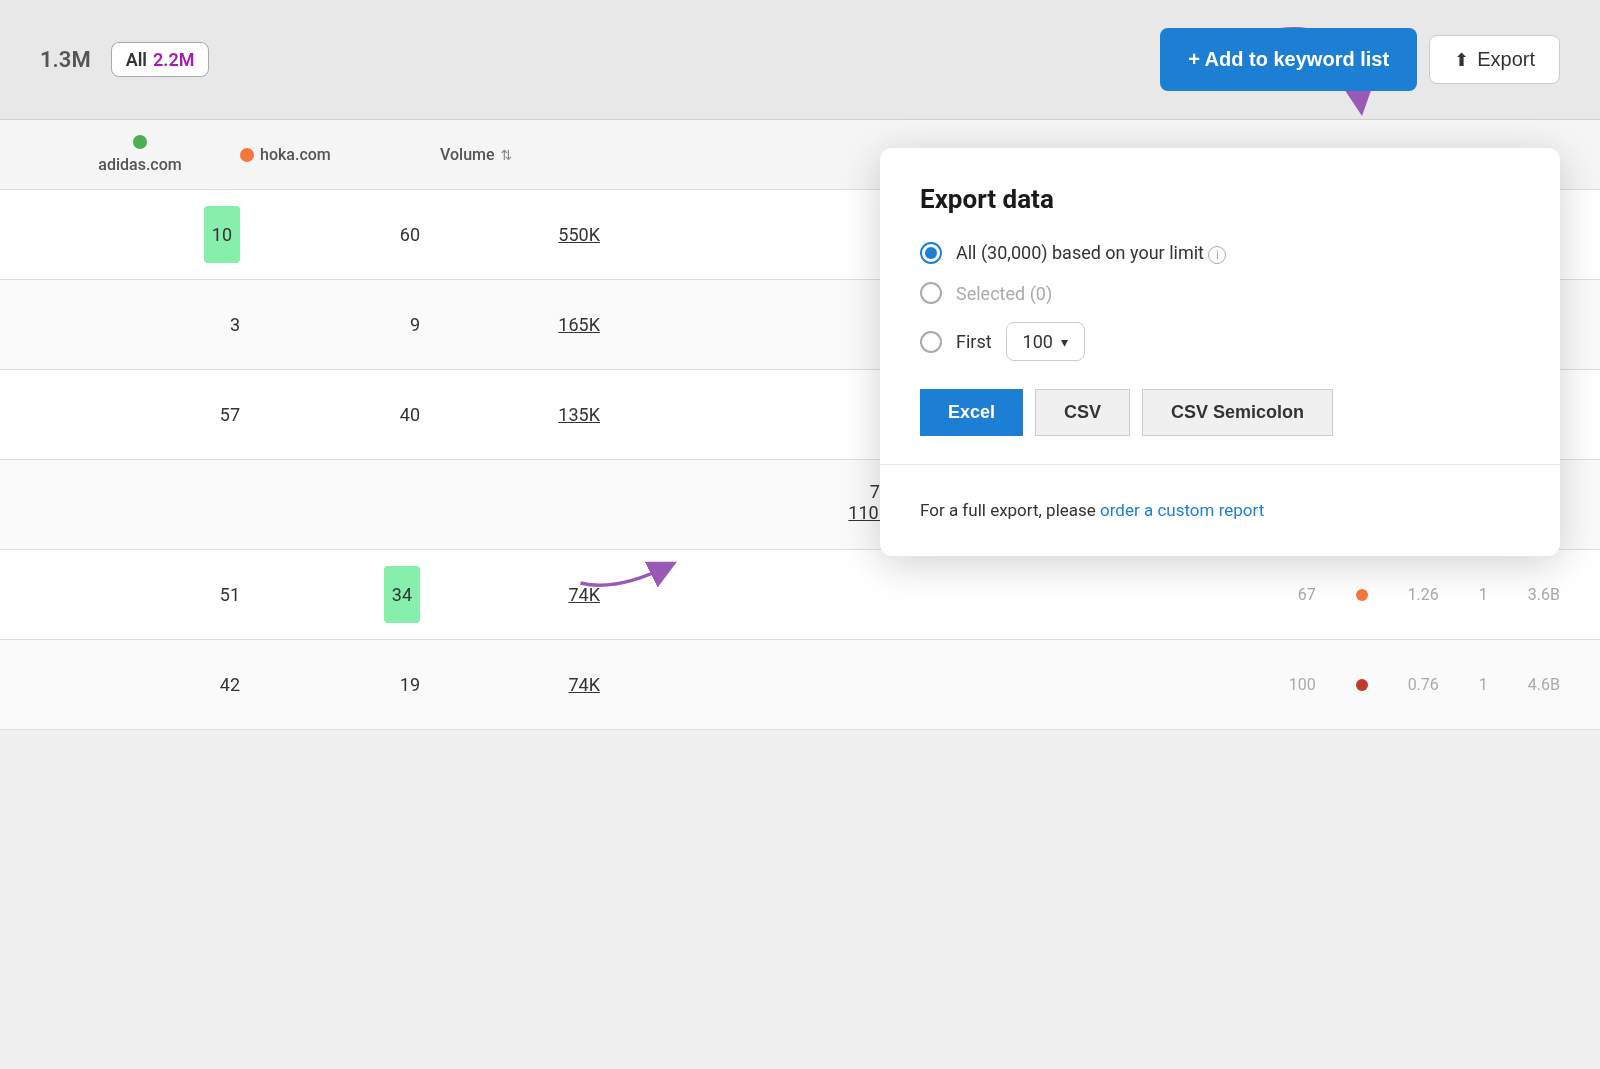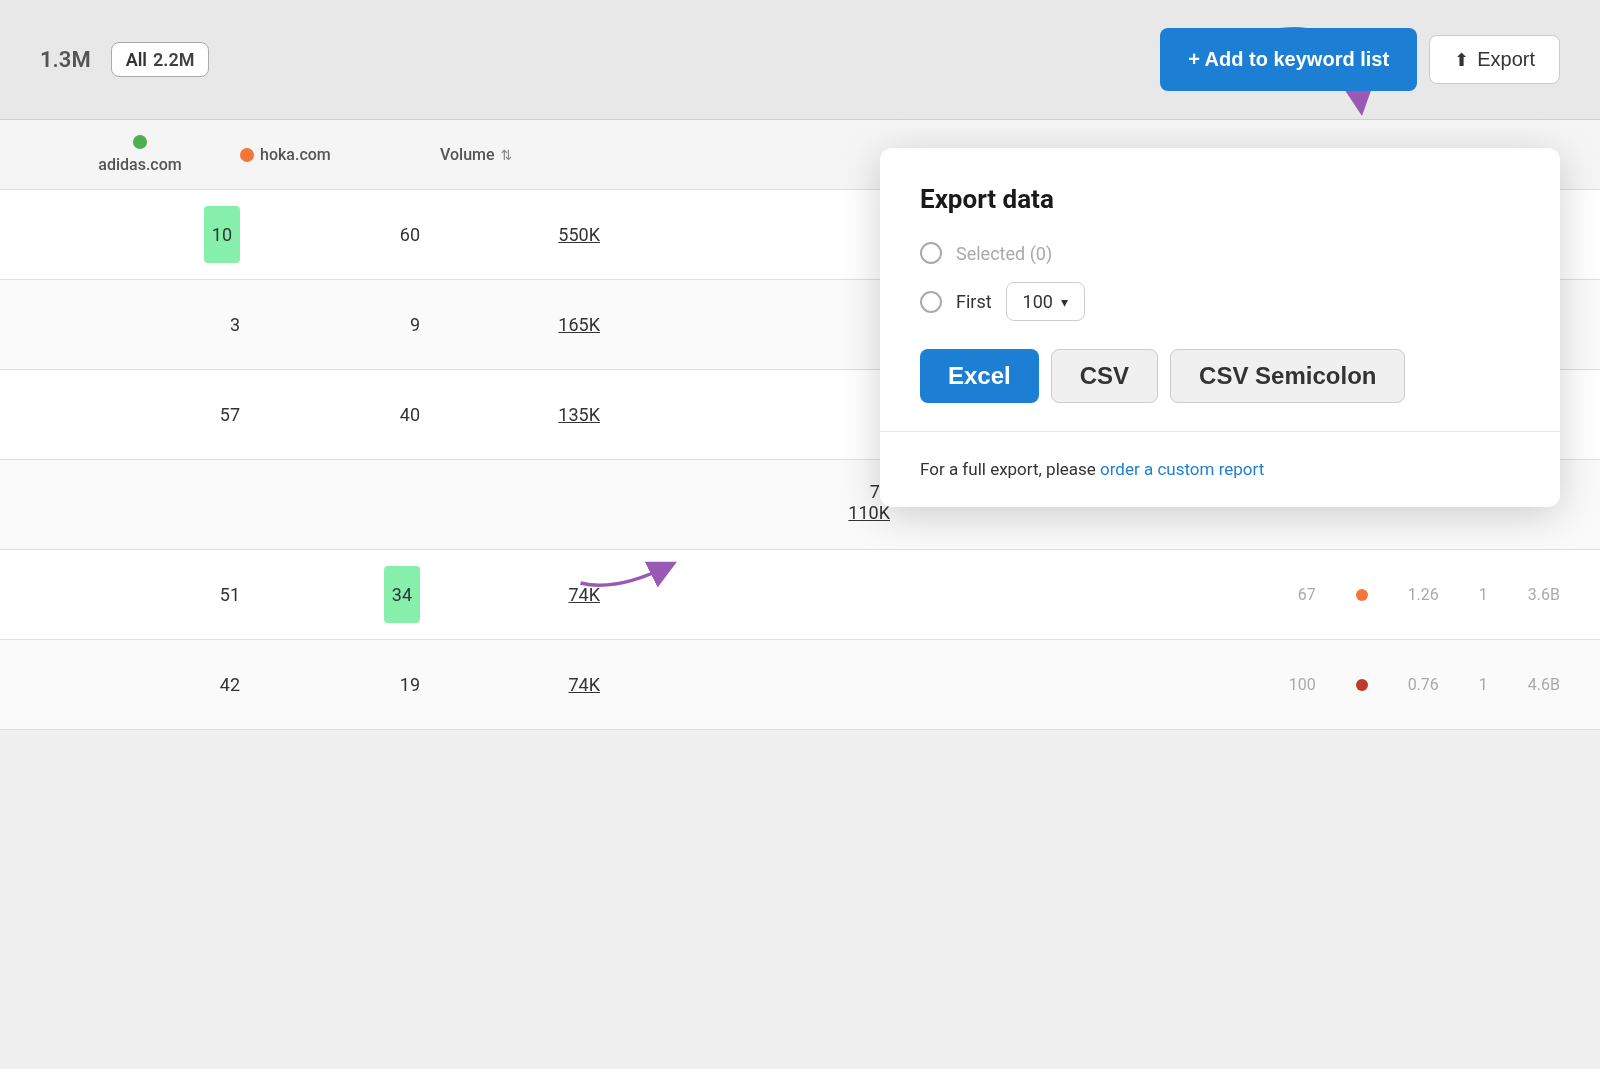--- a/index.html
+++ b/index.html
@@ -55,21 +55,21 @@
     }
 
     .filter-all-badge .label {
       font-size: 18px;
       font-weight: 600;
       color: #333;
     }
 
     .filter-all-badge .count {
       font-size: 18px;
-      color: #404040;
+      color: #a21caf;
       font-weight: 600;
     }
 
     .spacer { flex: 1; }
 
     .top-actions {
       display: flex;
       align-items: center;
       gap: 12px;
     }
@@ -298,23 +298,23 @@
       cursor: pointer;
     }
 
     .format-buttons {
       display: flex;
       gap: 12px;
       margin-bottom: 0;
     }
 
     .btn-format {
-      border-radius: 8px;
+      border-radius: 0;
       padding: 12px 28px;
-      font-size: 24px;
+      font-size: 18px;
       font-weight: 600;
       cursor: pointer;
       border: none;
     }
 
     .btn-excel {
       background: #1d7fd4;
       color: #fff;
     }
 
@@ -325,21 +325,21 @@
     }
 
     .btn-csv-semicolon {
       background: #f0f0f0;
       color: #333;
       border: 1.5px solid #ccc;
     }
 
     .export-panel-bottom {
       border-top: 1px solid #e8e8e8;
-      padding: 24px 40px;
+      padding: 32px 40px;
       font-size: 17px;
       color: #333;
       line-height: 1.6;
     }
 
     .export-panel-bottom a {
       color: #1d7fd4;
       text-decoration: none;
     }
 
@@ -468,20 +468,27 @@
   </defs>
   <path d="M20,70 Q60,80 120,50" stroke="#9b59b6" stroke-width="4" fill="none" marker-end="url(#arrowhead2)"></path>
 </svg>
 
 <div class="export-panel">
   <div class="export-panel-top">
     <div class="export-title">Export data</div>
 
     <div class="radio-group">
 
+      <div class="radio-item">
+        <div class="radio-circle checked"></div>
+        <span class="radio-label">
+          <span>All (30,000) based on your limit</span>
+          <span class="info-icon">i</span>
+        </span>
+      </div>
 
       <div class="radio-item">
         <div class="radio-circle"></div>
         <span class="radio-label muted">Selected (0)</span>
       </div>
 
       <div class="radio-item first-row">
         <div class="radio-circle"></div>
         <span class="radio-label">First</span>
         <div class="first-select">

